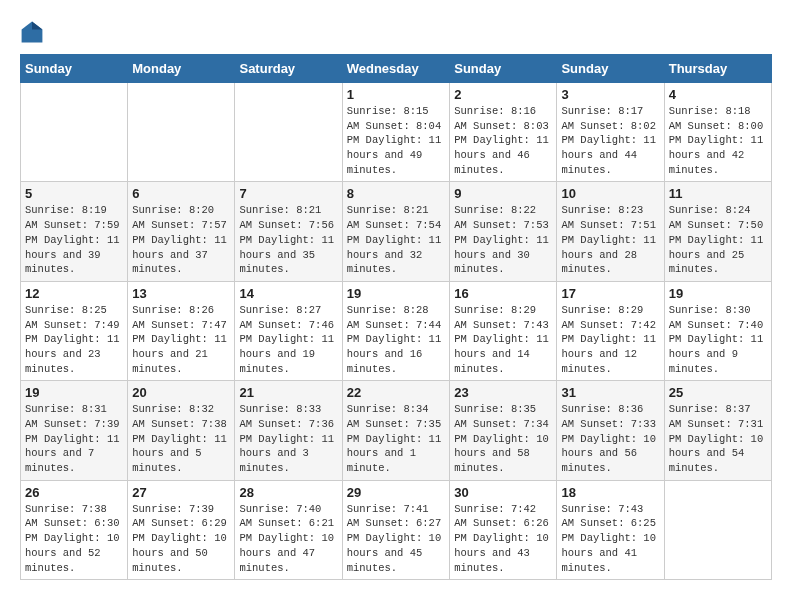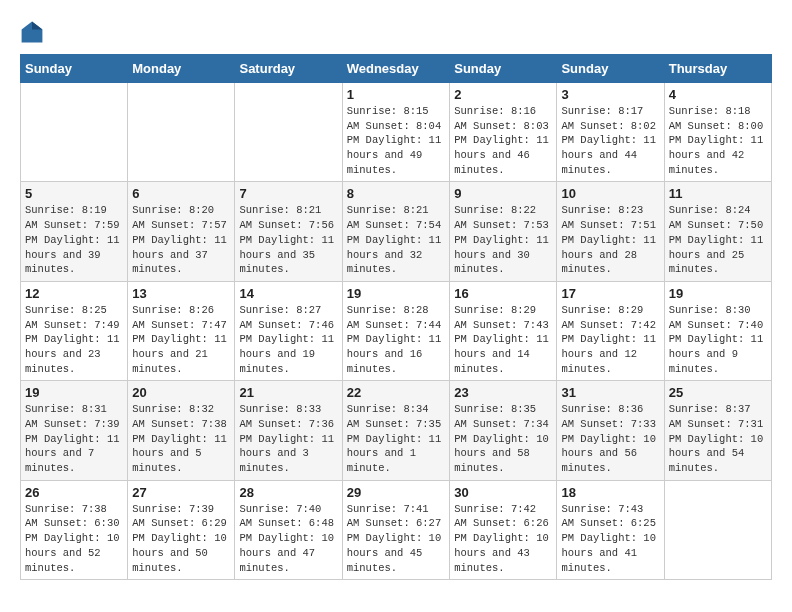--- a/index.html
+++ b/index.html
@@ -324,21 +324,21 @@
         <td>
           <div class="day-num">27</div>
           <div class="day-info">Sunrise: 7:39 AM
 Sunset: 6:29 PM
 Daylight: 10 hours
 and 50 minutes.</div>
         </td>
         <td>
           <div class="day-num">28</div>
           <div class="day-info">Sunrise: 7:40 AM
-Sunset: 6:48 PM
+Sunset: 6:21 PM
 Daylight: 10 hours
 and 47 minutes.</div>
         </td>
         <td>
           <div class="day-num">29</div>
           <div class="day-info">Sunrise: 7:41 AM
 Sunset: 6:27 PM
 Daylight: 10 hours
 and 45 minutes.</div>
         </td>

